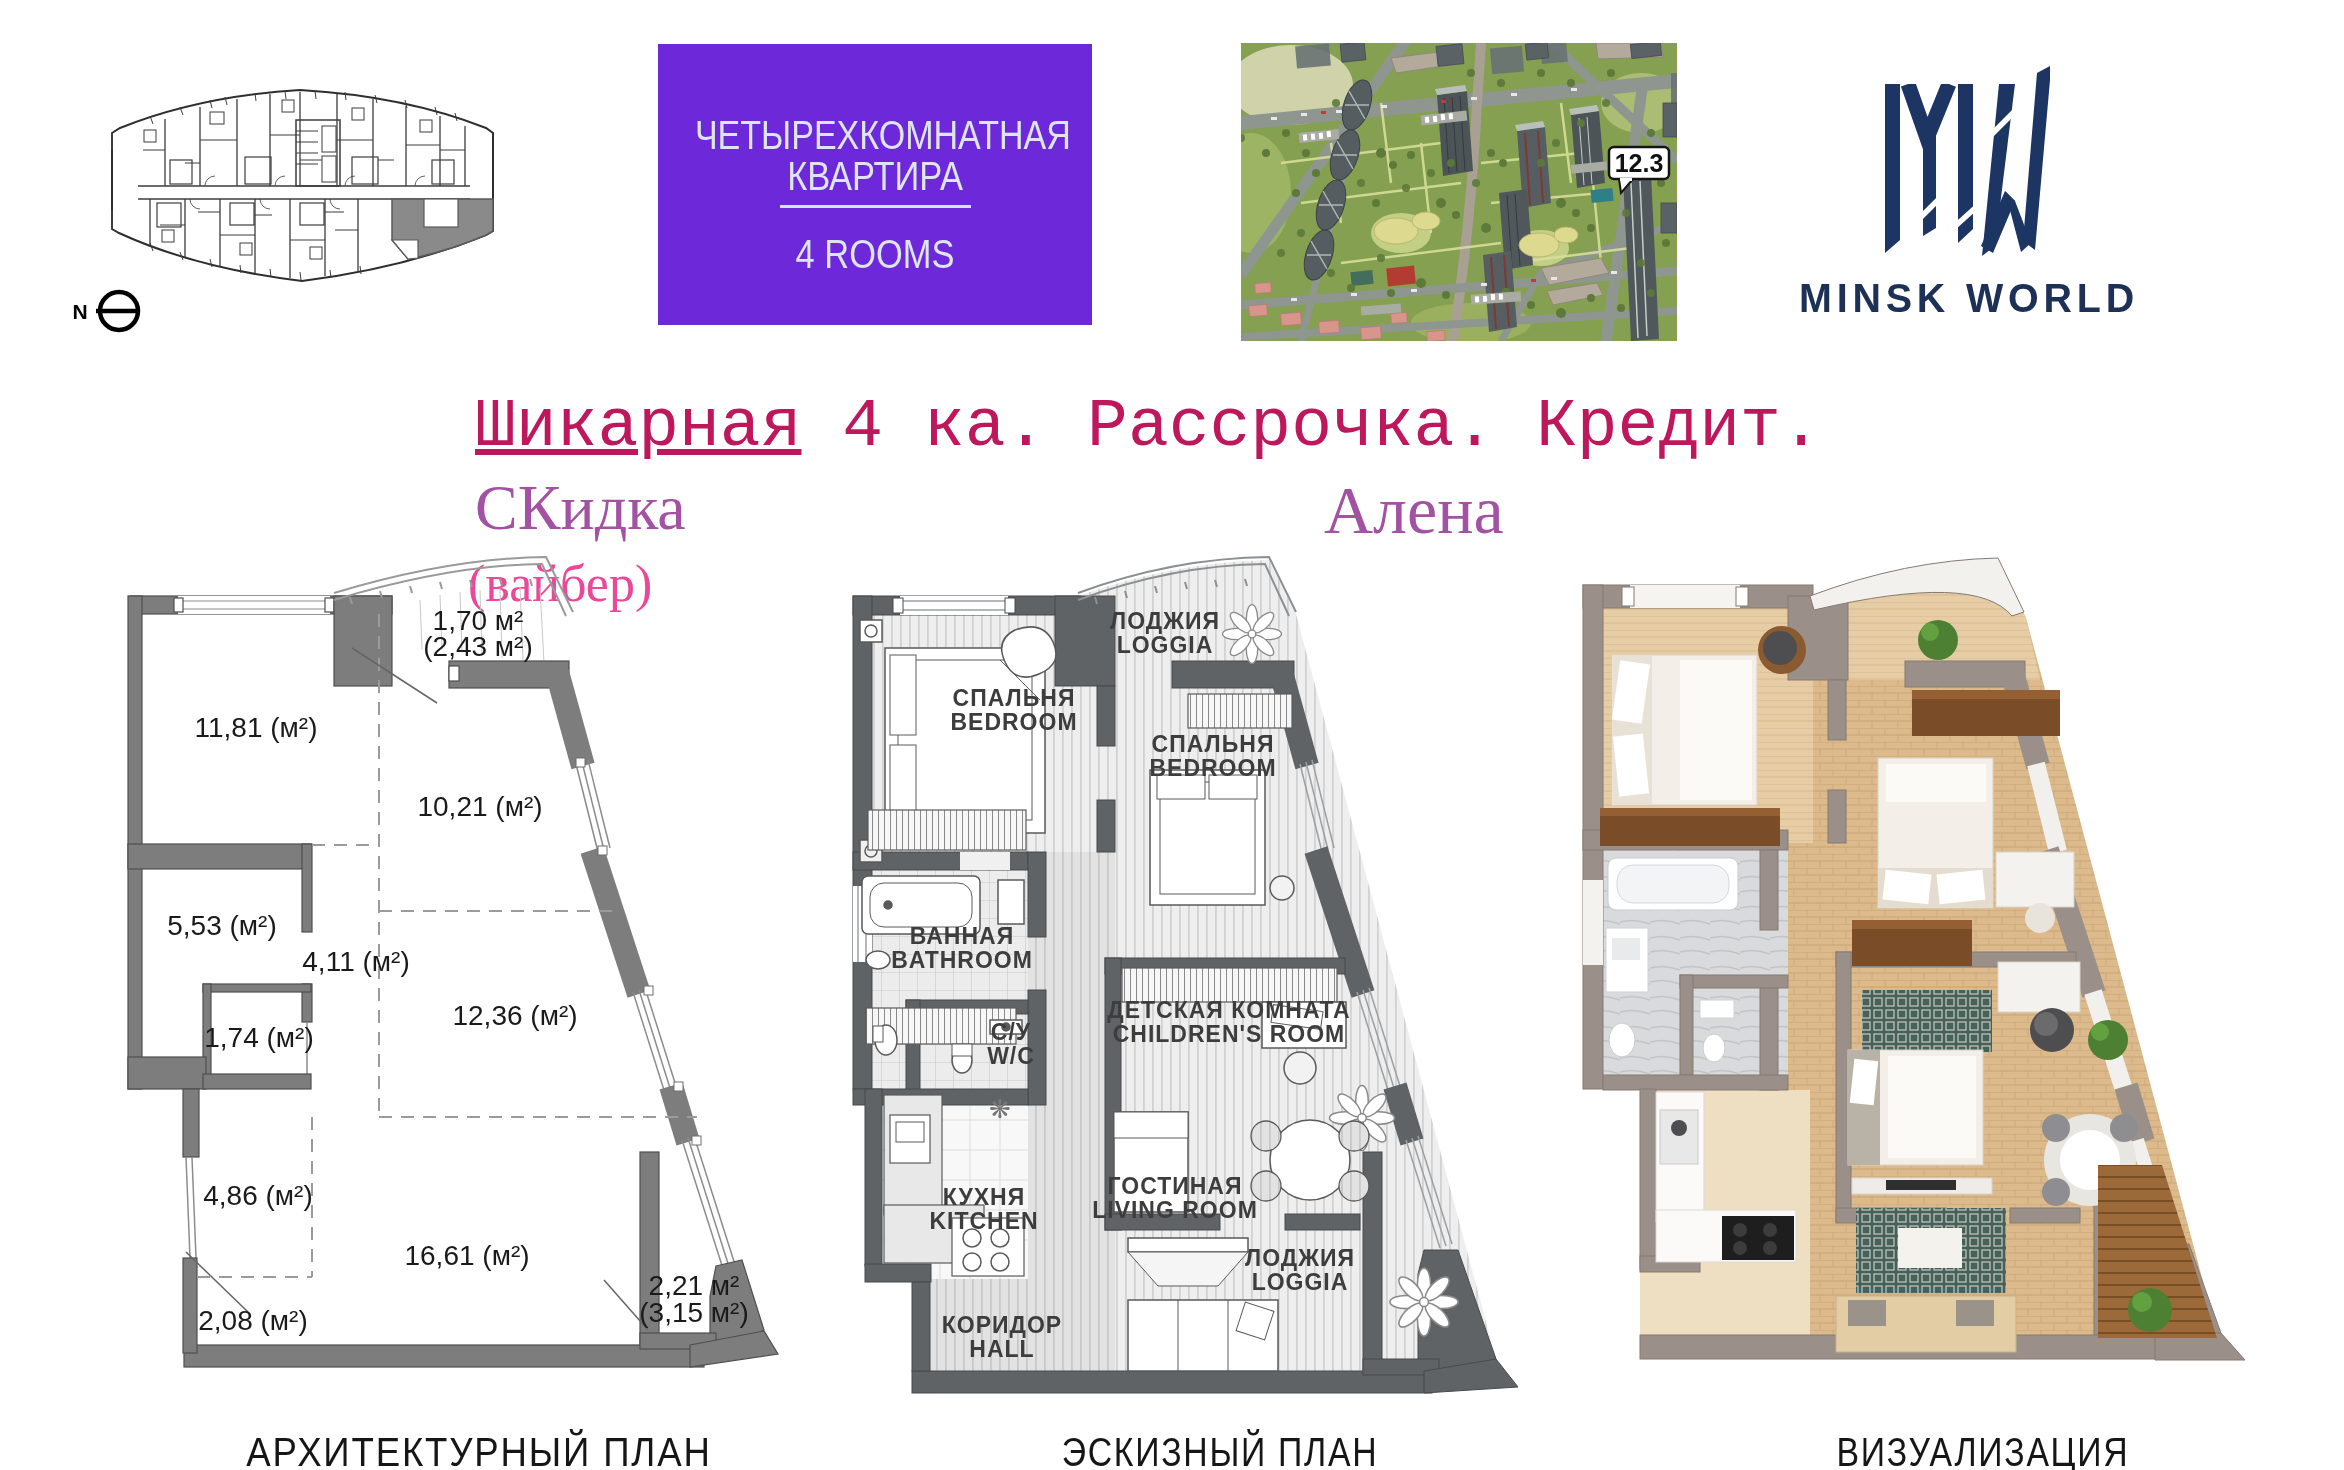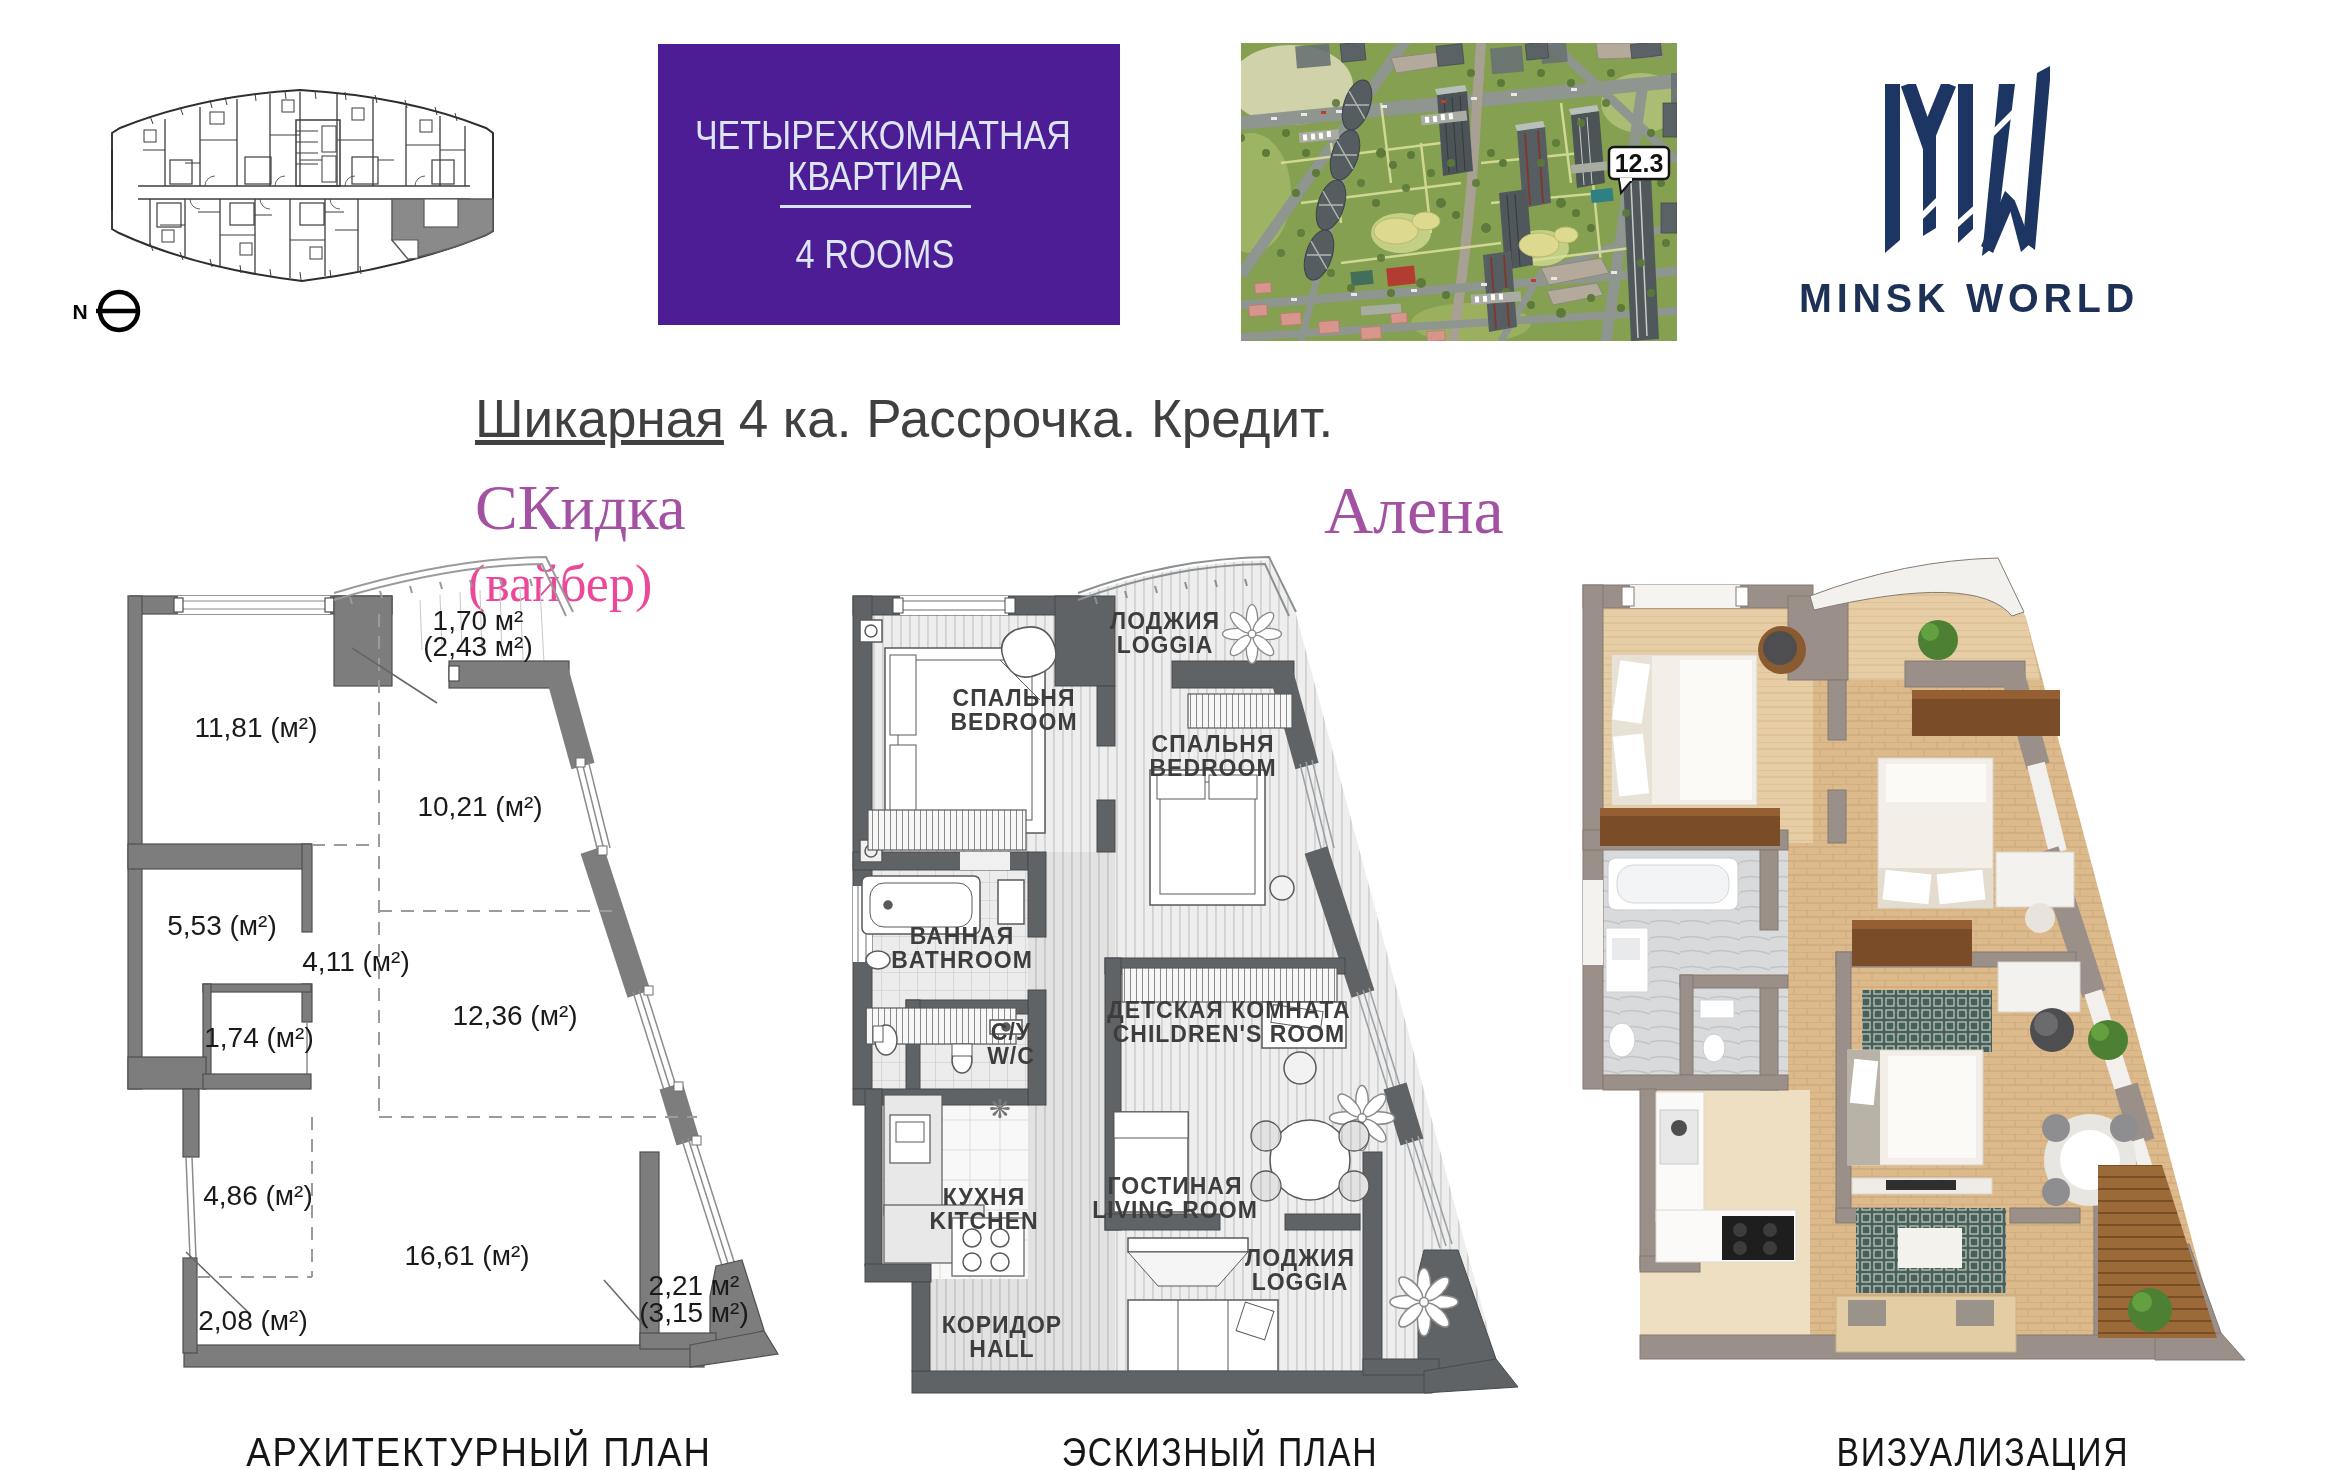--- a/index.html
+++ b/index.html
@@ -129,21 +129,21 @@
 
 <circle cx="119" cy="311" r="19" stroke="#000000" stroke-width="4.5"></circle>
 
 <line x1="96" y1="311" x2="136" y2="311" stroke="#000000" stroke-width="4.5"></line>
 
 <text x="80" y="319" font-size="21" font-weight="bold" fill="#000000" stroke="none" text-anchor="middle">N</text>
 </g>
 </svg>
 </div>
 
-<div class="abs" style="left:658px;top:44px;width:434px;height:281px;background:#4c1d95;padding-left:28px;">
+<div class="abs" style="left:658px;top:44px;width:434px;height:281px;background:#6d28d9;">
 
   <div class="abs" style="left:0;top:68px;width:434px;text-align:center;color:#dde5f1;font-size:41px;transform:scaleX(0.83);">ЧЕТЫРЕХКОМНАТНАЯ</div>
 
   <div class="abs" style="left:0;top:109px;width:434px;text-align:center;color:#dde5f1;font-size:41px;transform:scaleX(0.84);">КВАРТИРА</div>
 
   <div class="abs" style="left:122px;top:161px;width:191px;height:2.5px;background:#d8e2ee;"></div>
 
   <div class="abs" style="left:0;top:187px;width:434px;text-align:center;color:#dde5f1;font-size:41px;transform:scaleX(0.84);">4 ROOMS</div>
 </div>
 
@@ -398,21 +398,21 @@
 <line x1="205" y1="77" x2="233" y2="49"></line>
 <line x1="134" y1="160" x2="161" y2="133"></line>
 <line x1="168" y1="169" x2="199" y2="141"></line>
 </g>
 
 <text x="15" y="252" font-size="41" font-weight="bold" letter-spacing="5" textLength="340" lengthAdjust="spacingAndGlyphs" fill="#1d3056">MINSK WORLD</text>
 </g>
 </svg>
 </div>
 
-<div class="abs" style="left:475px;top:388px;color:#404040;font-family:Liberation Sans, sans-serif;font-size:53px;white-space:nowrap;"><span style="text-decoration:underline;">Шикарная</span> 4 ка. Рассрочка. Кредит.</div>
+<div class="abs" style="left:475px;top:388px;color:#be185d;font-family:Liberation Mono, monospace;font-size:68px;white-space:nowrap;"><span style="text-decoration:underline;">Шикарная</span> 4 ка. Рассрочка. Кредит.</div>
 
 <div class="abs" style="left:475px;top:471px;color:#a352a3;font-family:'Liberation Serif',serif;font-size:64px;">СКидка</div>
 
 <div class="abs" style="left:1324px;top:471px;color:#a352a3;font-family:'Liberation Serif',serif;font-size:68px;">Алена</div>
 
 <div class="abs" style="left:468px;top:554px;color:#ec4899;font-family:'Liberation Serif',serif;font-size:52px;">(вайбер)</div>
 
 <div class="abs" style="left:100px;top:548px;width:720px;height:832px;">
 <svg width="720" height="832" viewBox="100 548 720 832" xmlns="http://www.w3.org/2000/svg">
 <g id="archplan" fill="#7d7d7d" stroke="#4f4f4f" stroke-width="1.2">

